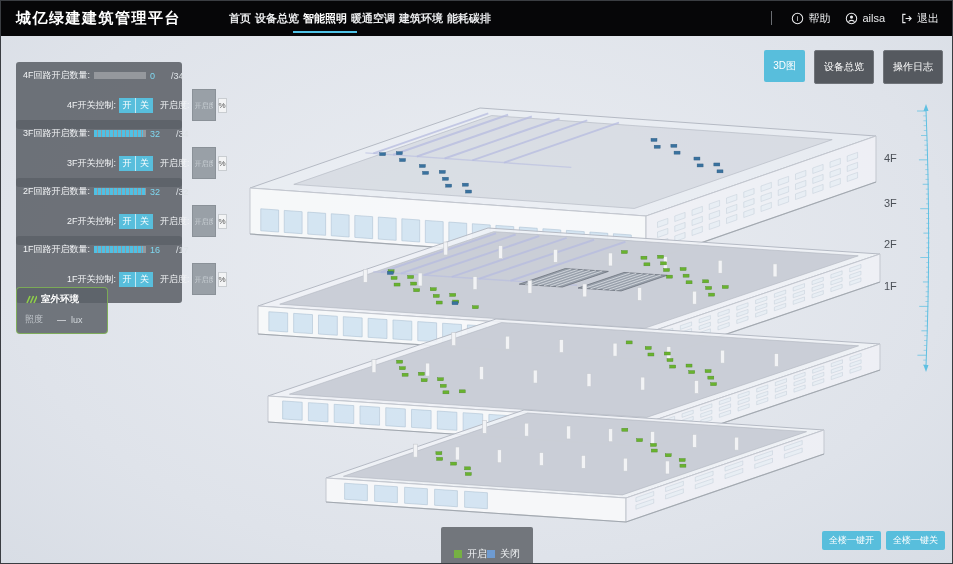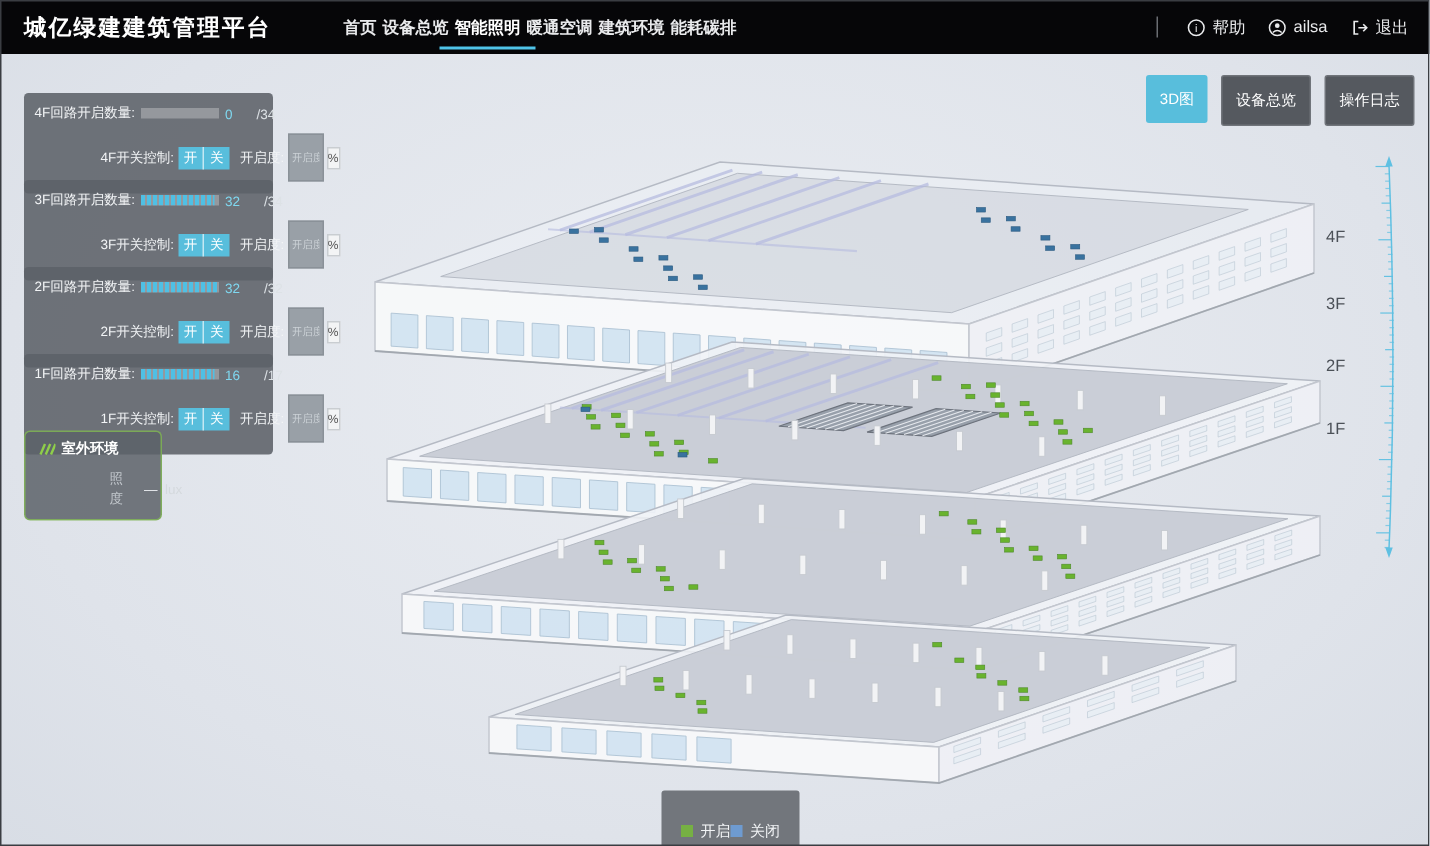--- a/index.html
+++ b/index.html
@@ -40,21 +40,21 @@
              color:#e8ecef;padding:0 2px;box-sizing:border-box;margin-left:2px;}
   .dim-input::placeholder{color:#ccd2d7;}
   .pct{width:13px;height:15px;background:#f3f4f5;color:#555;font-size:8px;border:1px solid #c9cdd1;
        display:flex;align-items:center;justify-content:center;padding:0;margin-left:2px;cursor:pointer;box-sizing:border-box;}
 
   
   .outdoor{position:absolute;left:16px;top:287px;width:92px;background:rgba(92,97,104,0.85);
            border:1px solid rgba(133,192,82,0.75);border-radius:4px;padding:5px 8px 7px 8px;
            color:#fff;font-size:9px;z-index:5;box-sizing:border-box;}
   .out-head{display:flex;align-items:center;gap:4px;font-weight:bold;font-size:9.5px;}
-  .out-row{margin-top:7px;display:flex;align-items:center;color:#c3c8cd;margin-left:48px;}
+  .out-row{margin-top:7px;display:flex;align-items:center;color:#c3c8cd;}
   .out-val{color:#eef1f4;margin-left:14px;}
   .out-unit{color:#d4d9dd;margin-left:5px;}
 
   
   .view-btns{position:absolute;top:50px;right:10px;display:flex;gap:9px;z-index:6;}
   .vbtn{height:17px;padding:16px 9px;font-size:10px;color:#fff;display:flex;align-items:center;
         border-radius:2px;border:0;cursor:pointer;white-space:nowrap;}
   .vbtn.primary{background:#58bedc;}
   .vbtn.dark{background:#55595f;border:1px solid #70747a;}
 
@@ -622,15 +622,19 @@
     <span class="leg-item">
       <span class="sq" style="background: rgb(118, 176, 67);"></span>
       <span>开启</span>
     </span>
     <span class="leg-item">
       <span class="sq" style="background: rgb(110, 155, 209);"></span>
       <span>关闭</span>
     </span>
   </div>
 
+  <div class="bottom-btns">
+    <button class="bbtn">全楼一键开</button>
+    <button class="bbtn">全楼一键关</button>
+  </div>
 
 </div>
 <div class="frame"></div>
 
 </body></html>

